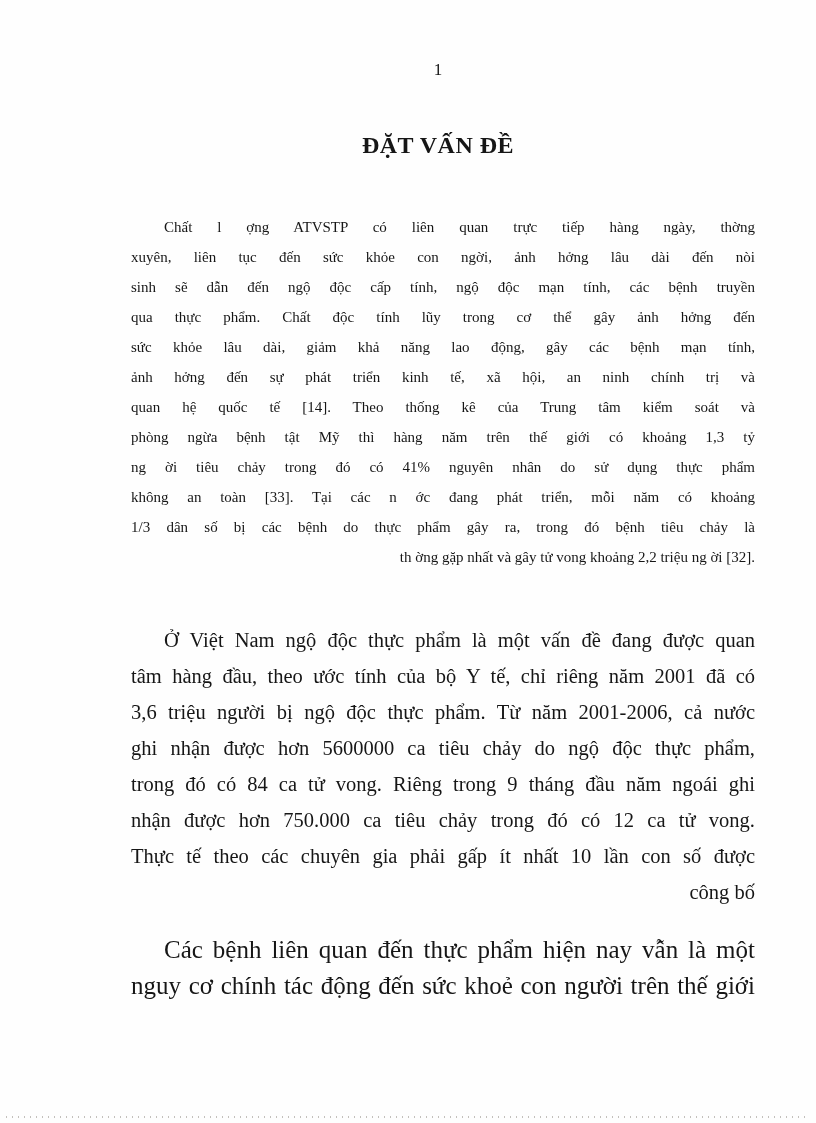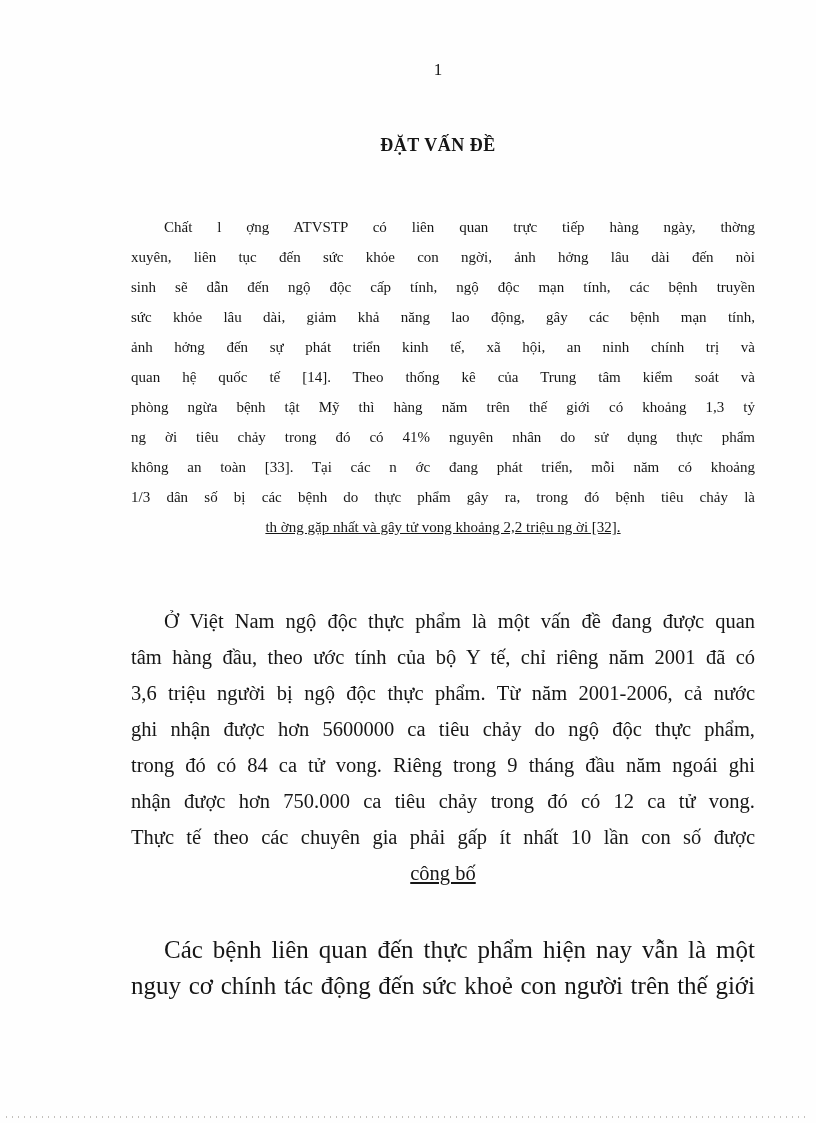--- a/index.html
+++ b/index.html
@@ -25,50 +25,50 @@
     font-size: 17px;
     line-height: 24px;
   }
   .title {
     position: absolute;
     top: 128px;
     left: 131px;
     width: 614px;
     margin: 0;
     text-align: center;
-    font-size: 18px;
+    font-size: 24px;
     font-weight: bold;
     line-height: 34px;
     letter-spacing: 0.5px;
   }
   .para {
     position: absolute;
     left: 131px;
     width: 624px;
   }
   .para .line {
     text-align: justify;
     overflow: hidden;
   }
   .para .line::after {
     content: "";
     display: inline-block;
     width: 100%;
     height: 0;
   }
   .para .line.indent { padding-left: 33px; }
-  .para .line.nojust { text-align: center; text-decoration: underline; }
+  .para .line.nojust { text-align: right; }
   .para .line.nojust::after { content: none; }
   .para-1 {
     top: 212px;
     font-size: 15px;
   }
   .para-1 .line { line-height: 30px; height: 30px; }
   .para-2 {
-    top: 603px;
+    top: 622px;
     font-size: 20.5px;
   }
   .para-2 .line { line-height: 36px; height: 36px; }
   .para-3 {
     top: 932px;
     font-size: 25px;
   }
   .para-3 .line { line-height: 36px; height: 36px; }
   .footer-dots {
     position: absolute;
@@ -84,20 +84,21 @@
 
 <div class="page">
   <div class="page-number">1</div>
 
   <h1 class="title">ĐẶT VẤN ĐỀ</h1>
 
   <div class="para para-1">
       <div class="line indent">Chất l ợng  ATVSTP có liên quan trực tiếp hàng ngày, thờng</div>
       <div class="line">xuyên, liên tục đến sức khỏe con ngời,  ảnh hởng  lâu dài đến nòi</div>
       <div class="line">sinh sẽ dẫn đến ngộ độc cấp tính, ngộ độc mạn tính, các bệnh truyền</div>
+      <div class="line">qua thực phẩm. Chất độc tính lũy trong cơ thể gây ảnh hởng  đến</div>
       <div class="line">sức khỏe lâu dài, giảm khả năng lao động, gây các bệnh mạn tính,</div>
       <div class="line">ảnh hởng  đến sự phát triển kinh tế, xã hội, an ninh chính trị và</div>
       <div class="line">quan hệ quốc tế [14]. Theo thống kê của Trung tâm kiểm soát và</div>
       <div class="line">phòng ngừa bệnh tật Mỹ thì hàng năm trên thế giới có khoảng 1,3 tỷ</div>
       <div class="line">ng ời tiêu chảy trong đó có 41% nguyên nhân do sử dụng thực phẩm</div>
       <div class="line">không an toàn [33]. Tại các n ớc đang phát triển, mỗi năm có khoảng</div>
       <div class="line">1/3 dân số bị các bệnh do thực phẩm gây ra, trong đó bệnh tiêu chảy là</div>
       <div class="line nojust">th ờng gặp nhất và gây tử vong khoảng 2,2 triệu ng ời [32].</div>
     </div>
 

